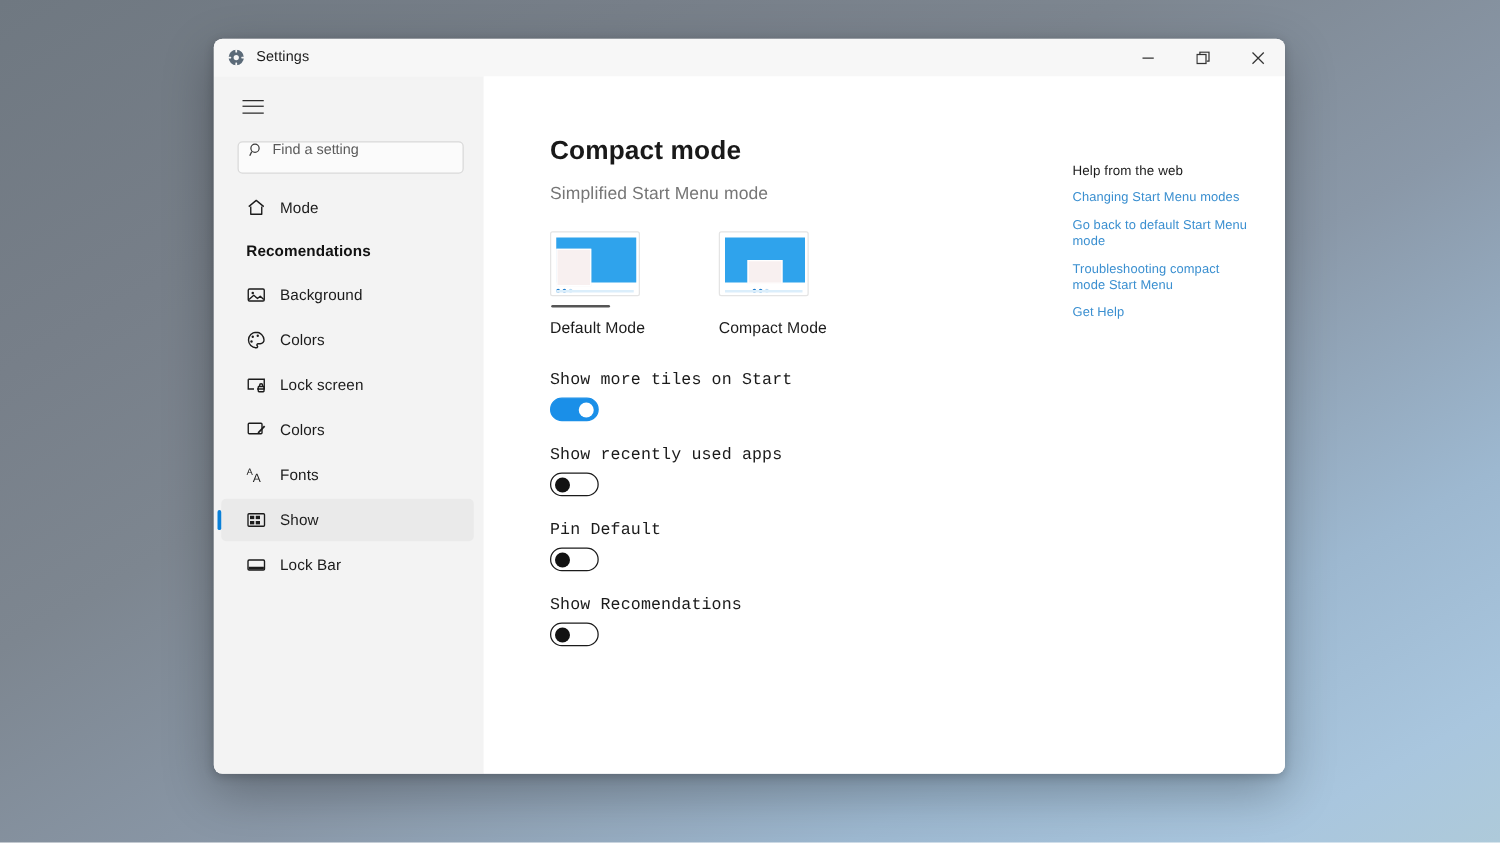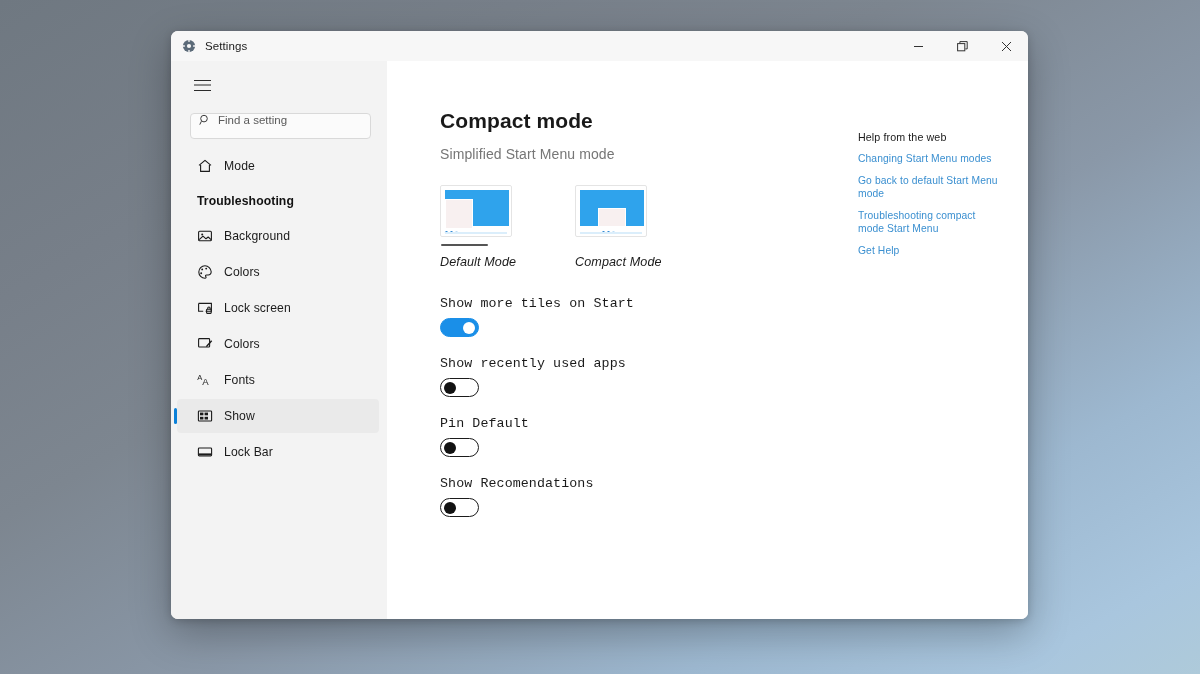--- a/index.html
+++ b/index.html
@@ -185,21 +185,20 @@
     color: #767676;
     margin: 13px 0 0 0;
     letter-spacing: .1px;
   }
 
   
   .modes {
     display: flex;
     gap: 55px;
     margin-top: 23px;
-    font-style: italic;
   }
   .mode { width: 80px; cursor: default; }
   .mode-thumb {
     width: 72px; height: 52px;
     background: #ffffff;
     border: 1px solid #e4e4e4;
     border-radius: 2px;
     position: relative;
     overflow: hidden;
     padding: 3px;
@@ -377,21 +376,21 @@
         <div class="nav-item">
           <span class="ico">
             <svg class="ico" viewBox="0 0 16 16" aria-hidden="true">
               <path d="M2 7.3 L8 2.3 L14 7.3" fill="none" stroke="#1b1b1b" stroke-width="1.1" stroke-linejoin="round"></path>
               <path d="M3.6 7.1 V13.4 H12.4 V7.1" fill="none" stroke="#1b1b1b" stroke-width="1.1" stroke-linejoin="round"></path>
             </svg>
           </span>
           <span class="lbl">Mode</span>
         </div>
 
-        <div class="nav-section">Troubleshooting</div>
+        <div class="nav-section">Recomendations</div>
 
         <div class="nav-item">
           <span class="ico">
             <svg class="ico" viewBox="0 0 16 16" aria-hidden="true">
               <rect x="1.6" y="3.2" width="12.8" height="9.6" rx="1" fill="none" stroke="#1b1b1b" stroke-width="1.1"></rect>
               <circle cx="5.2" cy="6.4" r="1" fill="#1b1b1b"></circle>
               <path d="M2.2 11.6 L6 8.2 L9 10.8 L11.2 9 L14 11.6" fill="none" stroke="#1b1b1b" stroke-width="1.1" stroke-linejoin="round"></path>
             </svg>
           </span>
           <span class="lbl">Background</span>

